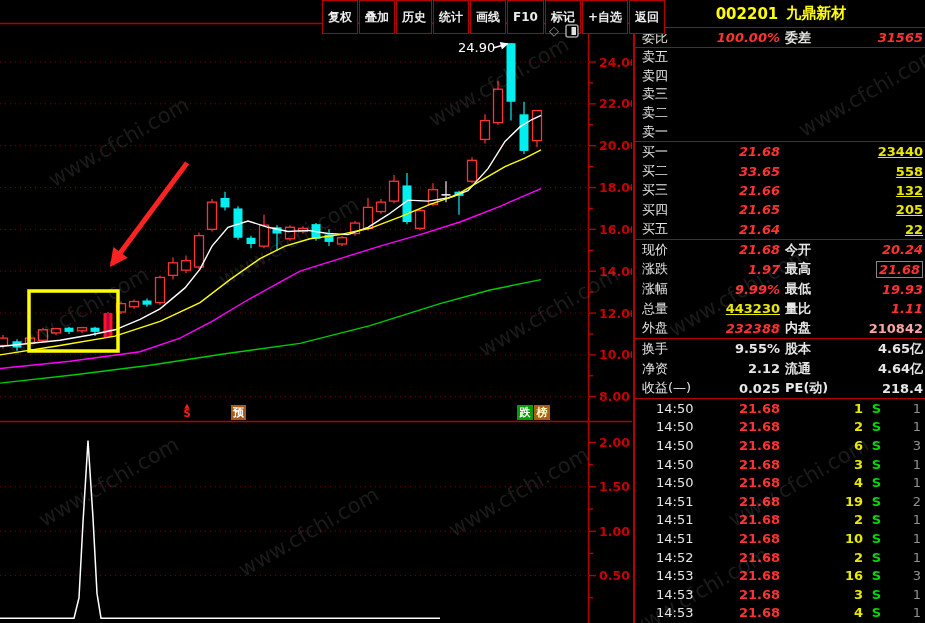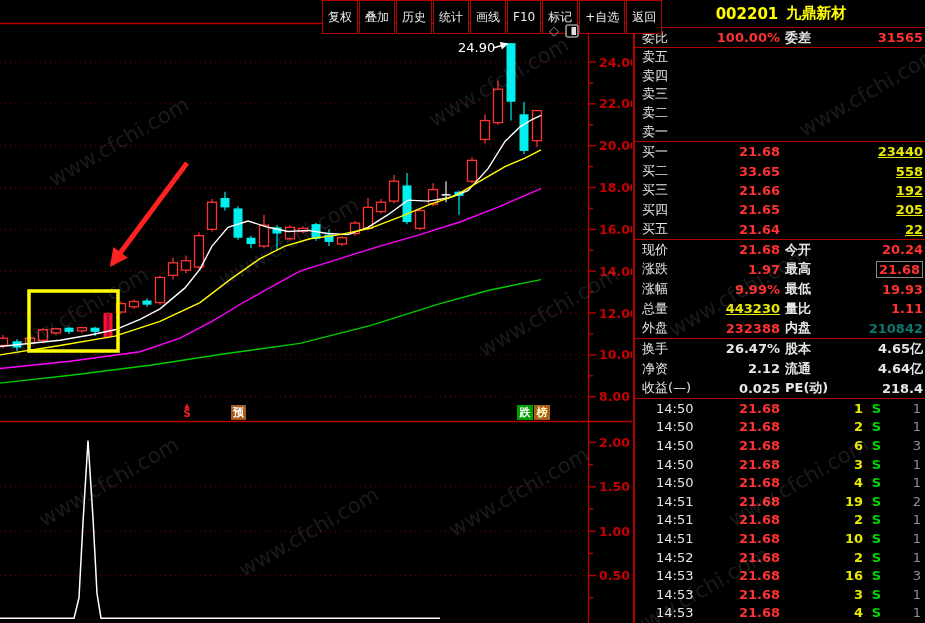--- a/index.html
+++ b/index.html
@@ -1,21 +1,21 @@
 <!DOCTYPE html>
 <html><head>
 <meta charset="utf-8">
 <style>
   html,body{margin:0;padding:0;background:#000;}
   #app{position:relative;width:925px;height:623px;background:#000;overflow:hidden;
        font-family:"DejaVu Sans","Liberation Sans",sans-serif;}
   
   #toolbar{position:absolute;left:322px;top:0;width:310px;height:23px;display:flex;
            align-items:stretch;z-index:3;}
-  .tbtn{border:1px solid #b40000;color:#ededed;background:#000;font-size:12px;font-weight:normal;
+  .tbtn{border:1px solid #b40000;color:#ededed;background:#000;font-size:12px;font-weight:bold;
         display:flex;align-items:center;justify-content:center;padding:16px 5px;margin-right:1px;
         white-space:nowrap;cursor:pointer;}
   
   #chart-svg{position:absolute;left:0;top:0;z-index:1;}
   .grid{stroke:#7e0000;stroke-width:1;stroke-dasharray:1 4;}
   .axisline{stroke:#b40000;stroke-width:1.4;}
   .tick{stroke:#b40000;stroke-width:1.4;}
   .axislbl{fill:#c80000;font:bold 12.5px "DejaVu Sans",sans-serif;}
   
   #chart-icons{position:absolute;left:549px;top:24px;z-index:3;display:flex;gap:6px;align-items:center;}
@@ -32,21 +32,21 @@
          border-left:2px solid #b40000;z-index:2;font-size:13px;}
   .sepb{border-bottom:1px solid #b40000;}
   #q-title{height:27px;display:flex;align-items:center;justify-content:center;gap:8px;
            color:#ffff00;font-size:15px;font-weight:bold;}
   .qrow{display:flex;align-items:center;position:relative;height:18.7px;}
   .lbl{color:#e6e6e6;position:absolute;left:7px;white-space:nowrap;}
   .lbl2{color:#e6e6e6;position:absolute;left:150px;white-space:nowrap;font-weight:bold;}
   .v1{position:absolute;right:147px;font-weight:bold;}
   .v2{position:absolute;right:4px;font-weight:bold;}
   #q-weibi{height:19px;}
-  .r{color:#ff3232;} .y{color:#e8e800;text-decoration:underline;} .g{color:#0f766e;text-align:center;} .w{color:#e6e6e6;}
+  .r{color:#ff3232;font-style:italic;} .y{color:#e8e800;text-decoration:underline;} .g{color:#fca5a5;text-align:center;} .w{color:#e6e6e6;}
   .boxed{border:1px solid #888;padding:0 2px;}
   #q-sells{height:93px;display:flex;flex-direction:column;justify-content:space-around;}
   #q-buys{height:97px;display:flex;flex-direction:column;justify-content:space-around;}
   #q-info{height:158px;display:flex;flex-direction:column;}
   .inforow{flex:1;display:flex;align-items:center;position:relative;}
   #q-ticks{height:227px;overflow:hidden;}
   .tickrow{height:18.6px;display:flex;align-items:center;position:relative;}
   .t-time{position:absolute;left:21px;color:#e6e6e6;}
   .t-price{position:absolute;right:147px;color:#ff3232;font-weight:bold;}
   .t-vol{position:absolute;right:64px;color:#e8e800;font-weight:bold;}
@@ -304,21 +304,21 @@
           <span class="v2 y">23440</span>
         </div>
         <div class="qrow">
           <span class="lbl">买二</span>
           <span class="v1 r">33.65</span>
           <span class="v2 y">558</span>
         </div>
         <div class="qrow">
           <span class="lbl">买三</span>
           <span class="v1 r">21.66</span>
-          <span class="v2 y">192</span>
+          <span class="v2 y">132</span>
         </div>
         <div class="qrow">
           <span class="lbl">买四</span>
           <span class="v1 r">21.65</span>
           <span class="v2 y">205</span>
         </div>
         <div class="qrow">
           <span class="lbl">买五</span>
           <span class="v1 r">21.64</span>
           <span class="v2 y">22</span>
@@ -350,21 +350,21 @@
           <span class="v2 r">1.11</span>
         </div>
         <div class="inforow sepb">
           <span class="lbl">外盘</span>
           <span class="v1 r">232388</span>
           <span class="lbl2">内盘</span>
           <span class="v2 g">210842</span>
         </div>
         <div class="inforow">
           <span class="lbl">换手</span>
-          <span class="v1 w">26.47%</span>
+          <span class="v1 w">9.55%</span>
           <span class="lbl2">股本</span>
           <span class="v2 w">4.65亿</span>
         </div>
         <div class="inforow">
           <span class="lbl">净资</span>
           <span class="v1 w">2.12</span>
           <span class="lbl2">流通</span>
           <span class="v2 w">4.64亿</span>
         </div>
         <div class="inforow">

